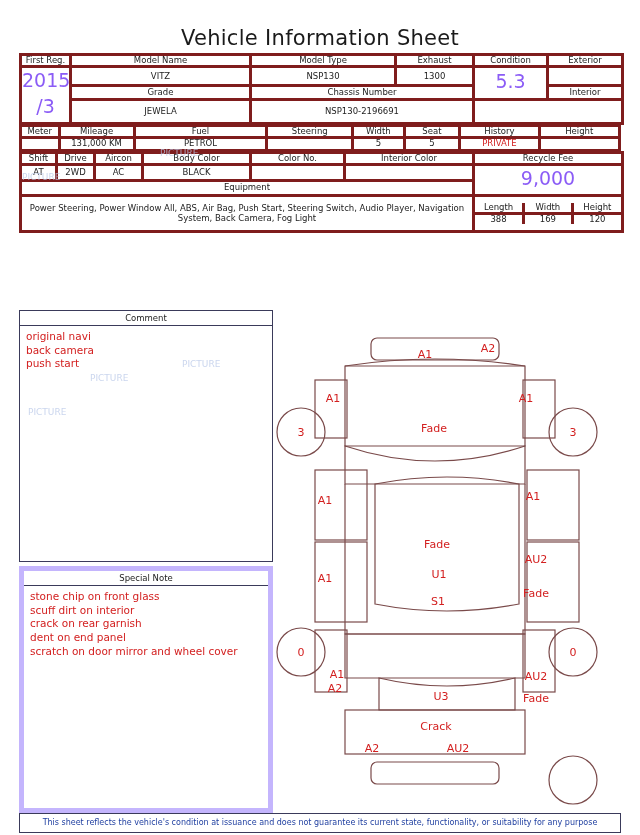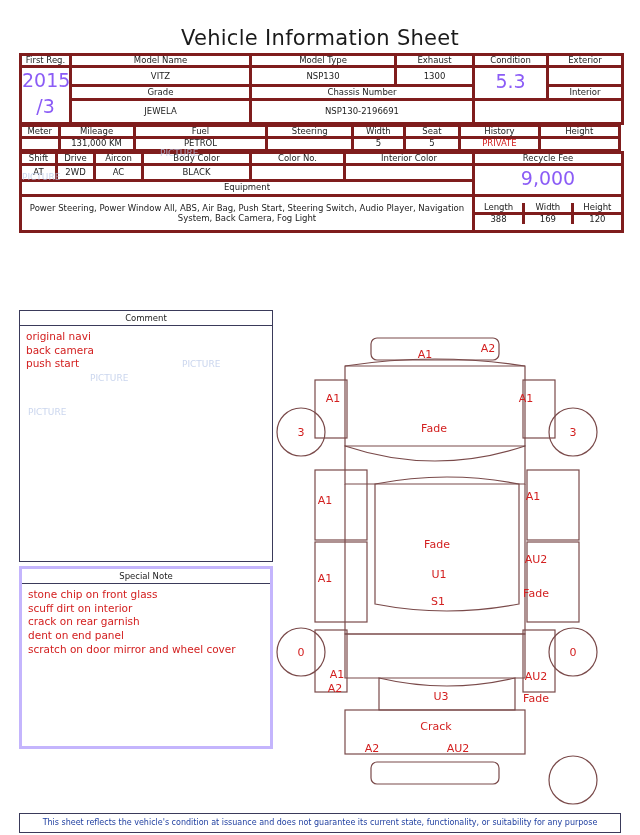--- a/index.html
+++ b/index.html
@@ -68,22 +68,22 @@
   }
   .comment-box {
     position: absolute;
     left: 19px; top: 310px;
     width: 254px; height: 252px;
     border: 1px solid #3a3a5a;
   }
   .note-box {
     position: absolute;
     left: 19px; top: 566px;
-    width: 254px; height: 183px;
-    border: 3px solid #c4b5fd;
+    width: 254px; height: 247px;
+    border: 5px solid #c4b5fd;
   }
   .box-head {
     text-align: center;
     font-size: 8.5px;
     border-bottom: 1px solid #3a3a5a;
     padding: 2px 0;
     color: #222;
   }
   .box-body {
     padding: 4px 6px;

